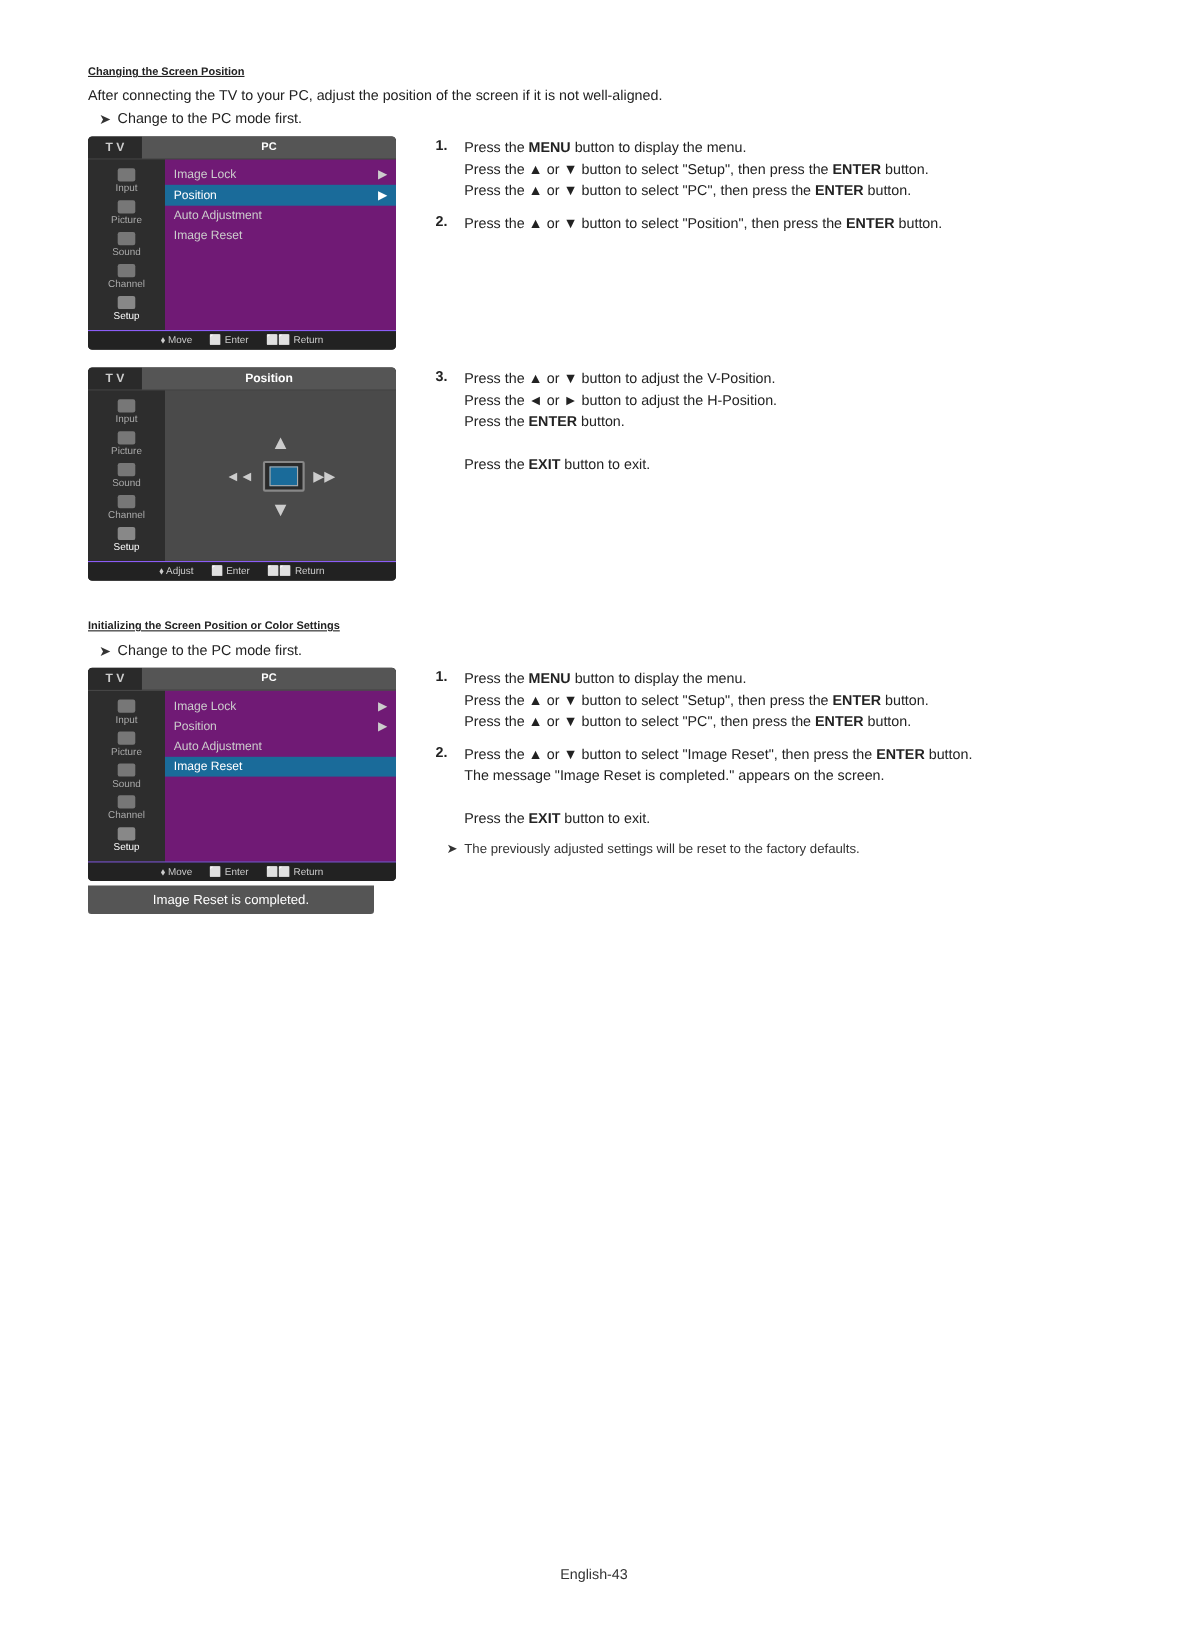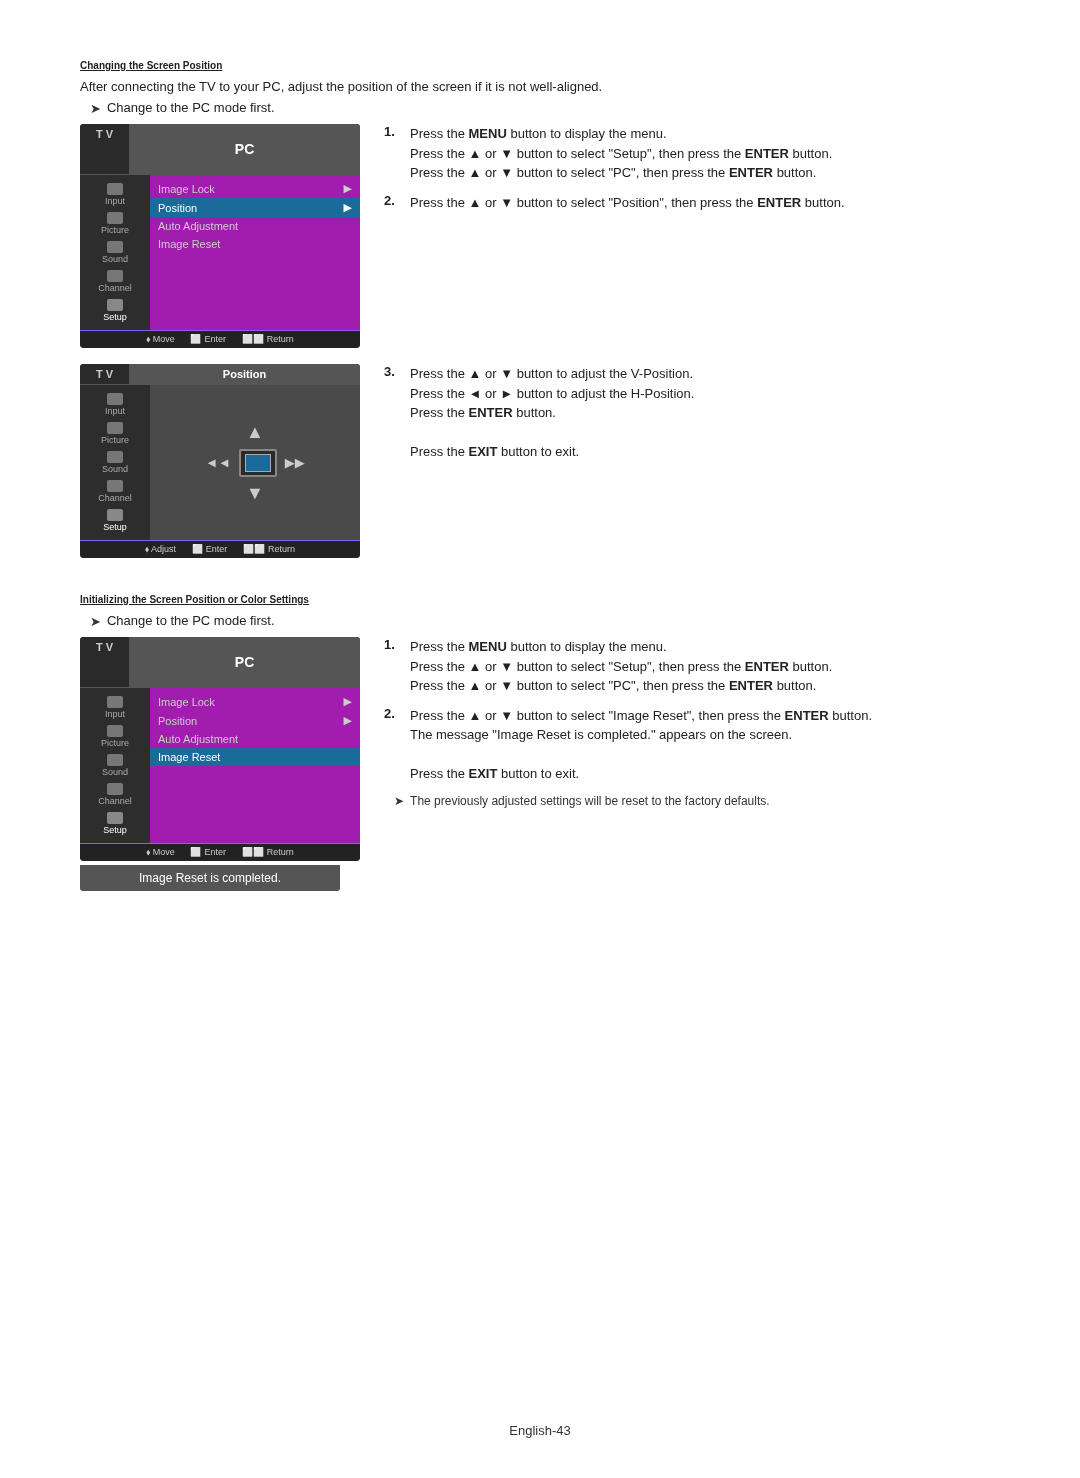--- a/index.html
+++ b/index.html
@@ -37,21 +37,21 @@
     .arrow-symbol {
       font-size: 13px;
       color: #333;
       flex-shrink: 0;
       margin-top: 1px;
     }
 
     
     .content-row {
       display: flex;
-      gap: 24px;
+      gap: 36px;
       align-items: flex-start;
       margin-bottom: 12px;
     }
     .left-col {
       flex-shrink: 0;
     }
     .right-col {
       flex: 1;
     }
 
@@ -73,22 +73,22 @@
     .tv-header-tv {
       background: #2a2a2a;
       color: #ccc;
       padding: 4px 16px;
       font-size: 11px;
       font-weight: bold;
     }
     .tv-header-pc {
       background: #555;
       color: #fff;
-      padding: 17px 16px;
-      font-size: 14px;
+      padding: 4px 16px;
+      font-size: 10px;
       font-weight: bold;
       flex: 1;
       text-align: center;
     }
     .tv-body {
       display: flex;
       min-height: 110px;
     }
     .tv-sidebar {
       width: 70px;
@@ -116,21 +116,21 @@
     }
     .tv-sidebar-icon.input-icon { background: #777; }
     .tv-sidebar-icon.picture-icon { background: #777; }
     .tv-sidebar-icon.sound-icon { background: #777; }
     .tv-sidebar-icon.channel-icon { background: #777; }
     .tv-sidebar-icon.setup-icon { background: #888; }
     .tv-sidebar-item.active { color: #fff; }
     .tv-menu {
       flex: 1;
       padding: 4px 0;
-      background: #a21caf;
+      background: #701a75;
     }
     .tv-menu-item {
       padding: 3px 8px;
       font-size: 11px;
       color: #ccc;
       display: flex;
       justify-content: space-between;
       align-items: center;
     }
     .tv-menu-item.highlighted {

